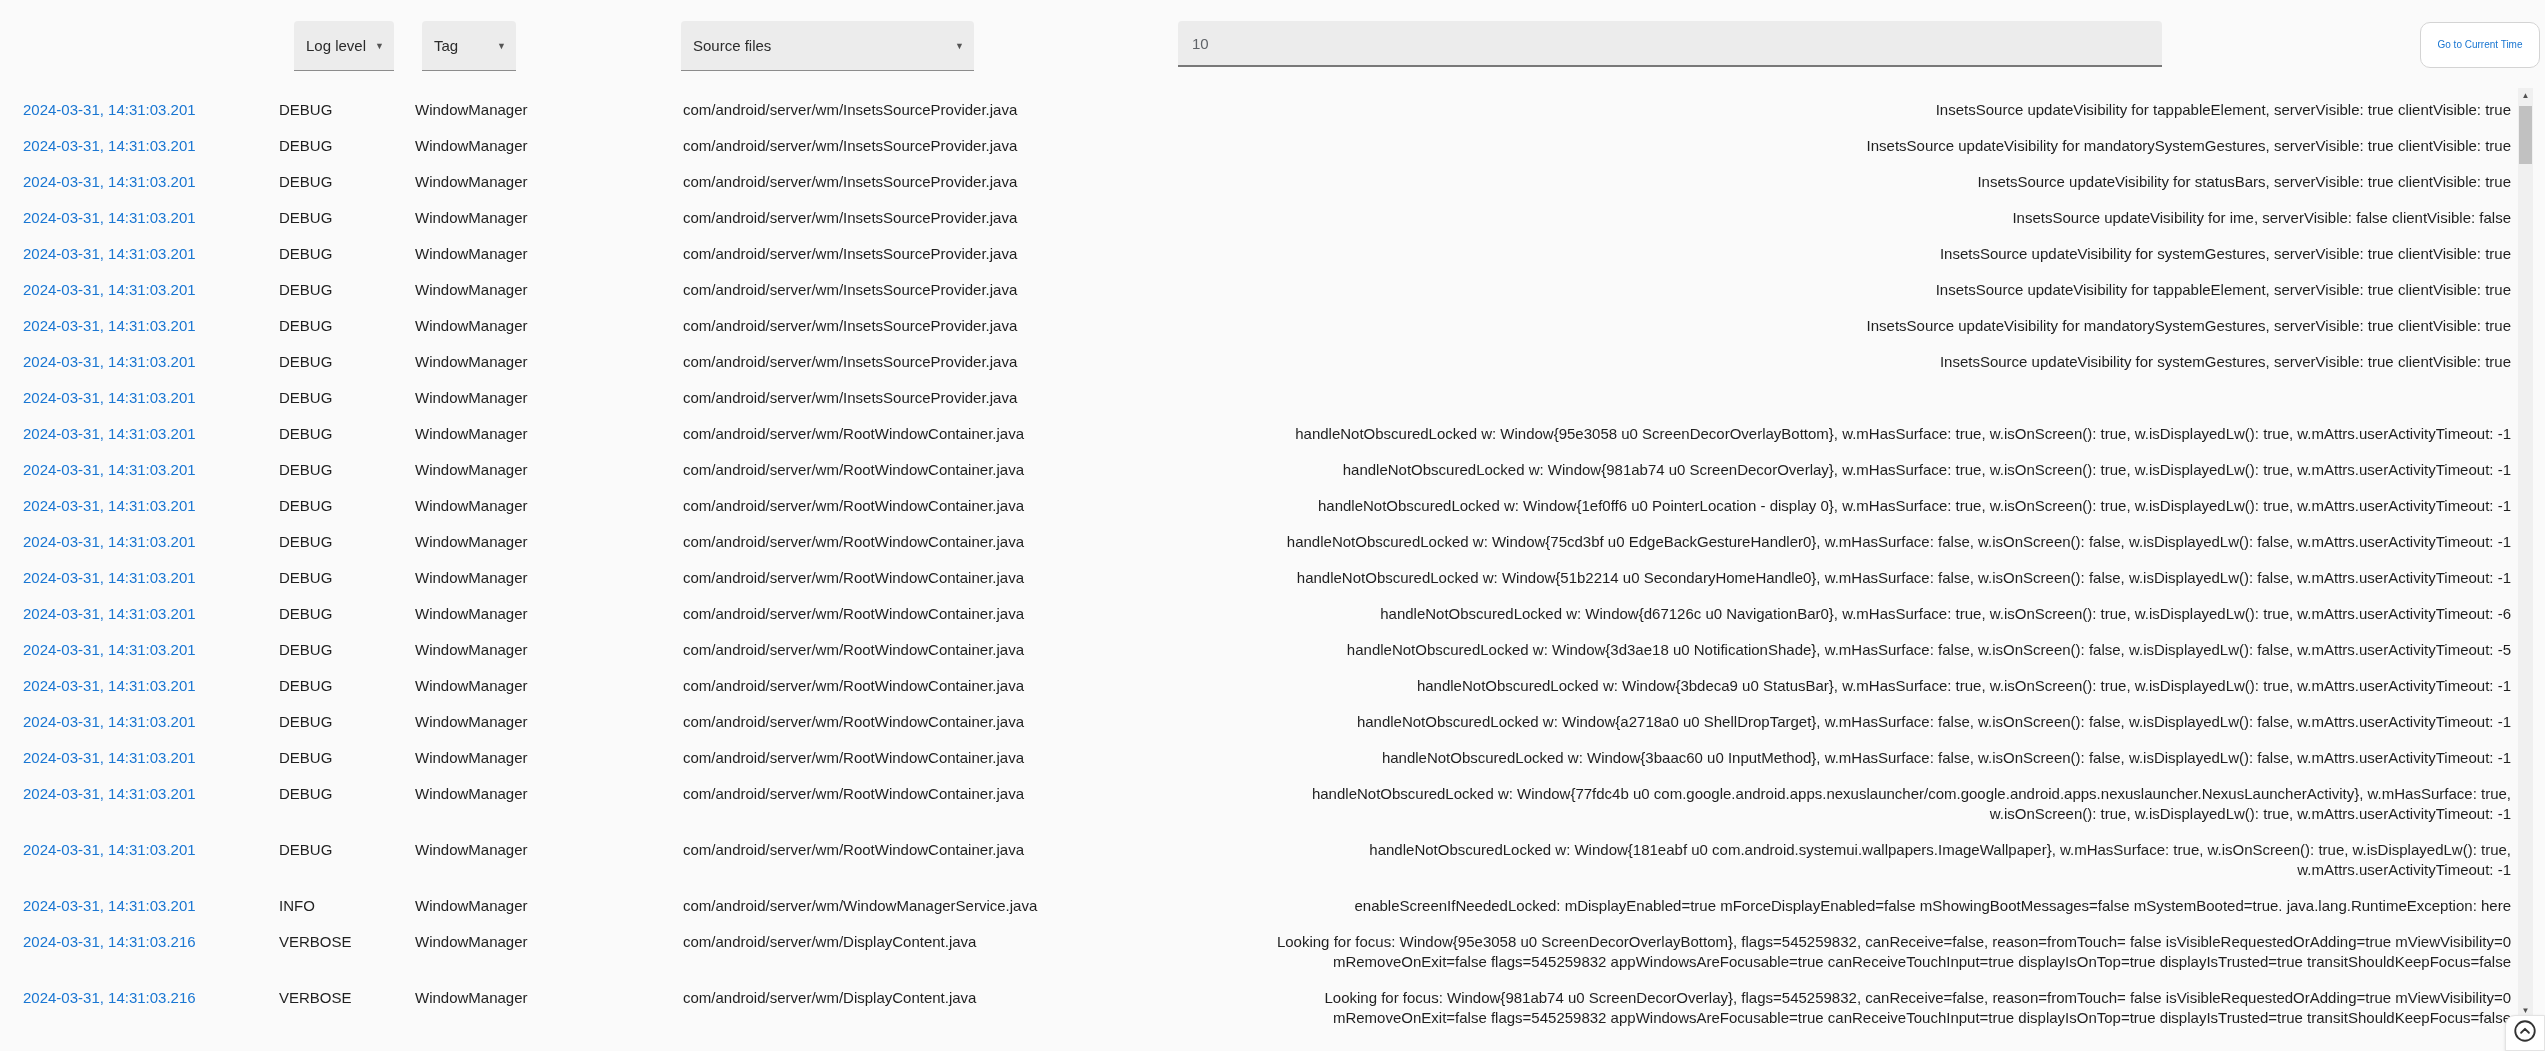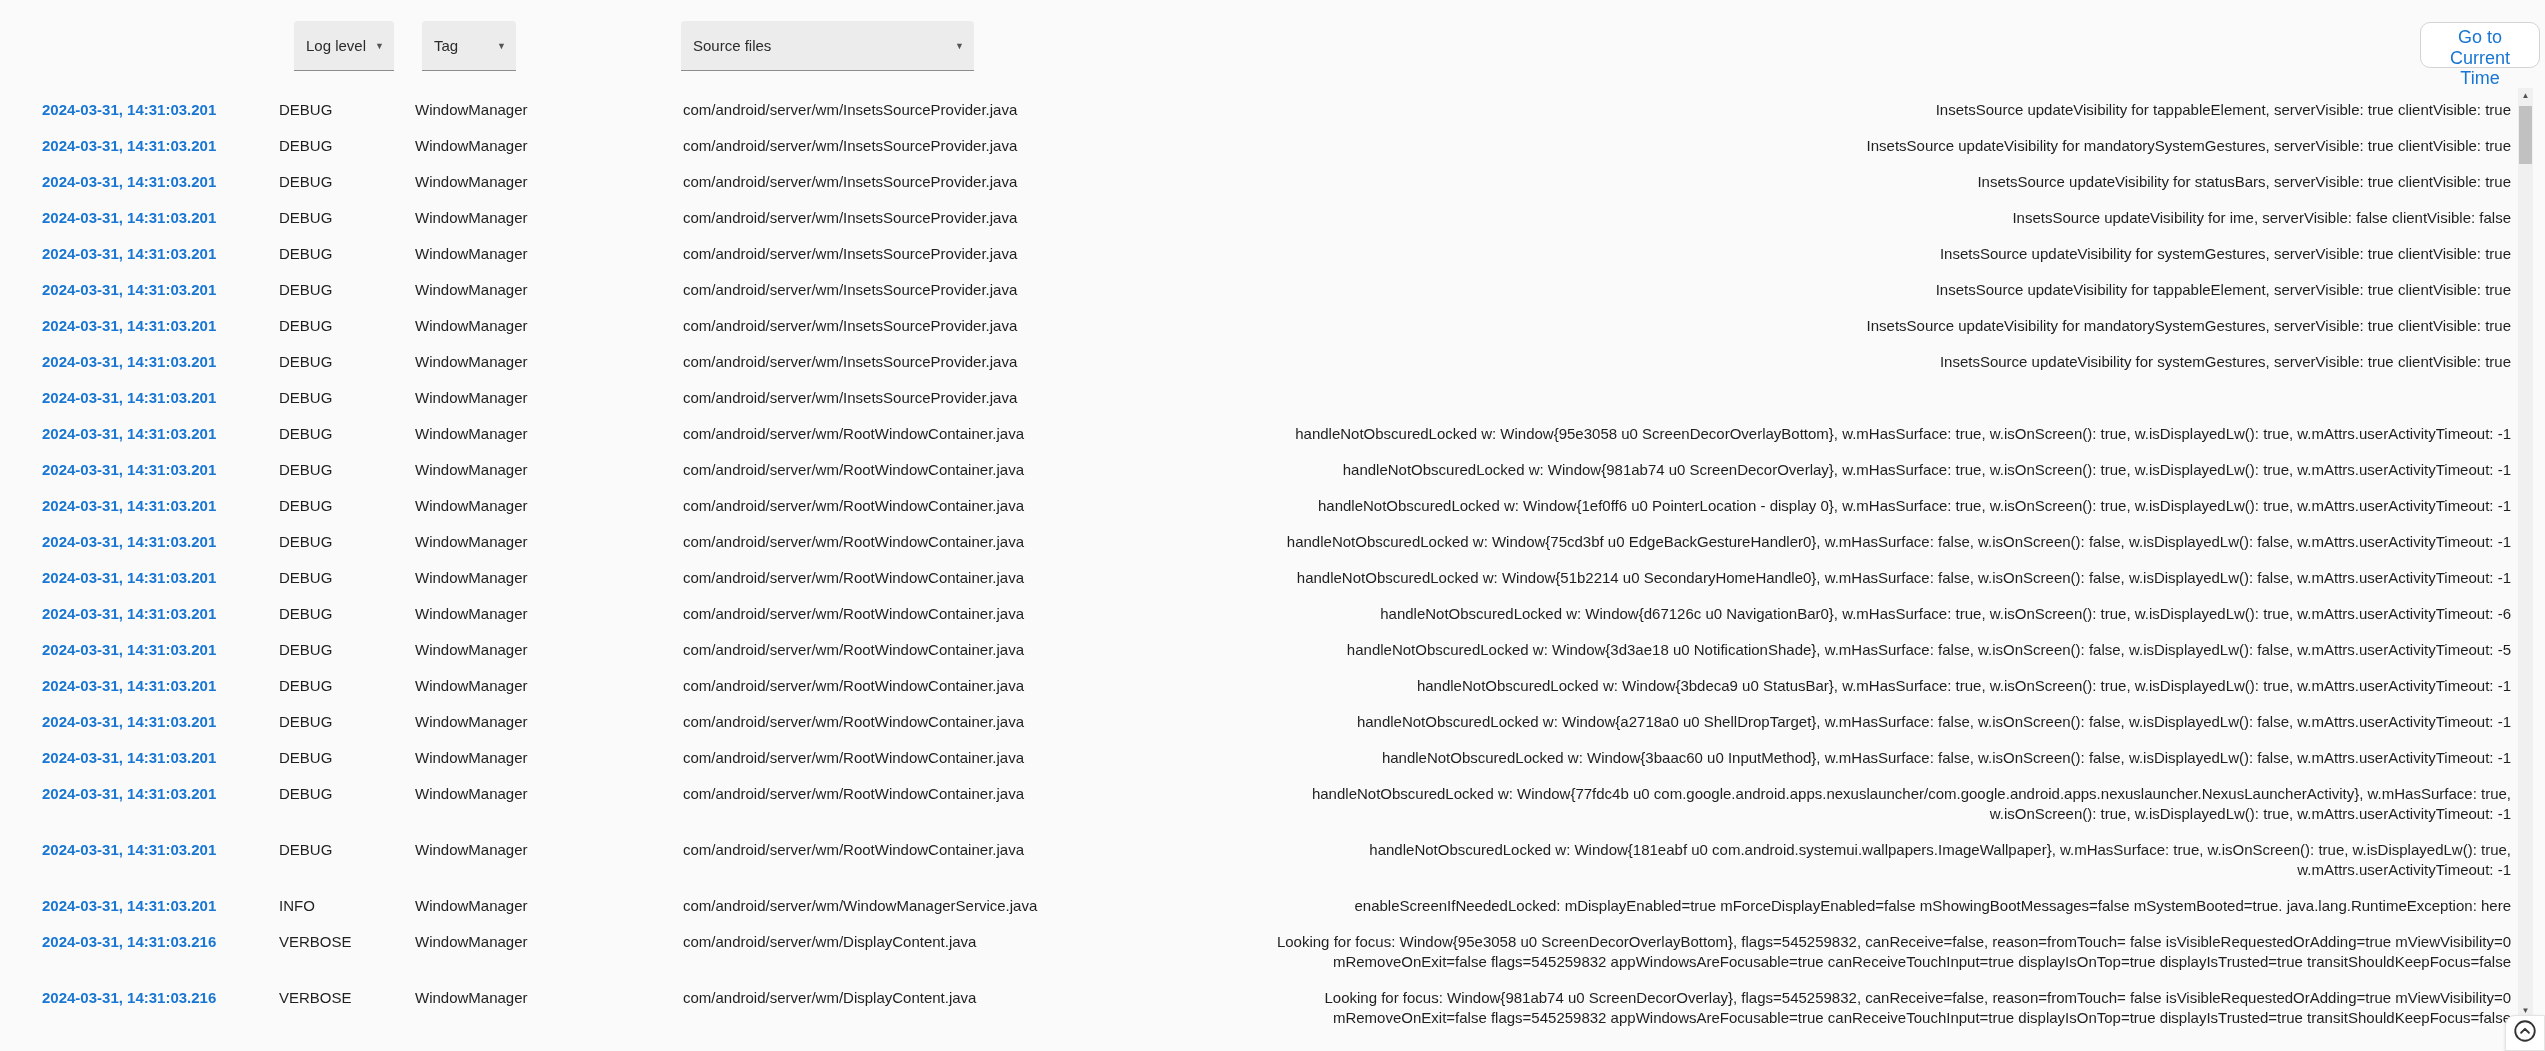--- a/index.html
+++ b/index.html
@@ -22,33 +22,33 @@
   .mat-input {
     position:absolute; top:21px; left:1162px; width:984px; height:46px;
     background:#ececec; border:none; border-bottom:2px solid #787878;
     border-radius:4px 4px 0 0; font-family:"Liberation Sans", sans-serif;
     font-size:15px; color:#5f6368; padding:0 14px; outline:none;
   }
   .goto-btn {
     position:absolute; top:22px; left:2404px; width:120px; height:46px;
     background:#ffffff; border:1px solid #d4d4d4; border-radius:10px;
     color:#1976d2; font-family:"Liberation Sans", sans-serif;
-    font-size:18px; font-weight:500; cursor:pointer; line-height:1.15;
+    font-size:10px; font-weight:500; cursor:pointer; line-height:1.15;
     padding:4px 8px;
   }
 
   
   .log-table { position:absolute; top:92px; left:0; width:2511px; }
   .log-row {
     display:grid;
     grid-template-columns:256px 136px 268px 528px 1300px;
     padding:8px 0 8px 23px; align-items:start;
   }
   .log-row > div { font-size:15px; line-height:20px; }
-  .cell-ts { color:#1976d2; font-weight:700; cursor:pointer; white-space:nowrap;margin-left:19px; }
+  .cell-ts { color:#1976d2; font-weight:400; cursor:pointer; white-space:nowrap; }
   .cell-level, .cell-tag, .cell-file { color:#1f1f1f; white-space:nowrap; }
   .cell-msg { color:#1f1f1f; word-break:break-word;text-align:right; }
 
   
   .v-scrollbar { position:absolute; top:88px; left:2518px; width:15px; height:930px; background:#f0f0f0; }
   .v-scrollbar .sb-up   { position:absolute; top:3px;  left:0; width:15px; text-align:center; font-size:8px; color:#505050; }
   .v-scrollbar .sb-down { position:absolute; bottom:3px; left:0; width:15px; text-align:center; font-size:8px; color:#505050; }
   .v-scrollbar .sb-thumb { position:absolute; top:18px; left:1px; width:13px; height:58px; background:#c1c1c1; }
 
   
@@ -72,20 +72,21 @@
   <div class="mat-select" id="sel-tag">
     <span class="lbl">Tag</span>
     <span class="arrow">▼</span>
   </div>
 
   <div class="mat-select" id="sel-source">
     <span class="lbl">Source files</span>
     <span class="arrow">▼</span>
   </div>
 
+  <input class="mat-input" type="text" value="10" style="">
 
   <button class="goto-btn">Go to Current Time</button>
 </div>
 
 <div class="log-table">
   <div class="log-row">
     <div class="cell-ts">2024-03-31, 14:31:03.201</div>
     <div class="cell-level">DEBUG</div>
     <div class="cell-tag">WindowManager</div>
     <div class="cell-file">com/android/server/wm/InsetsSourceProvider.java</div>

